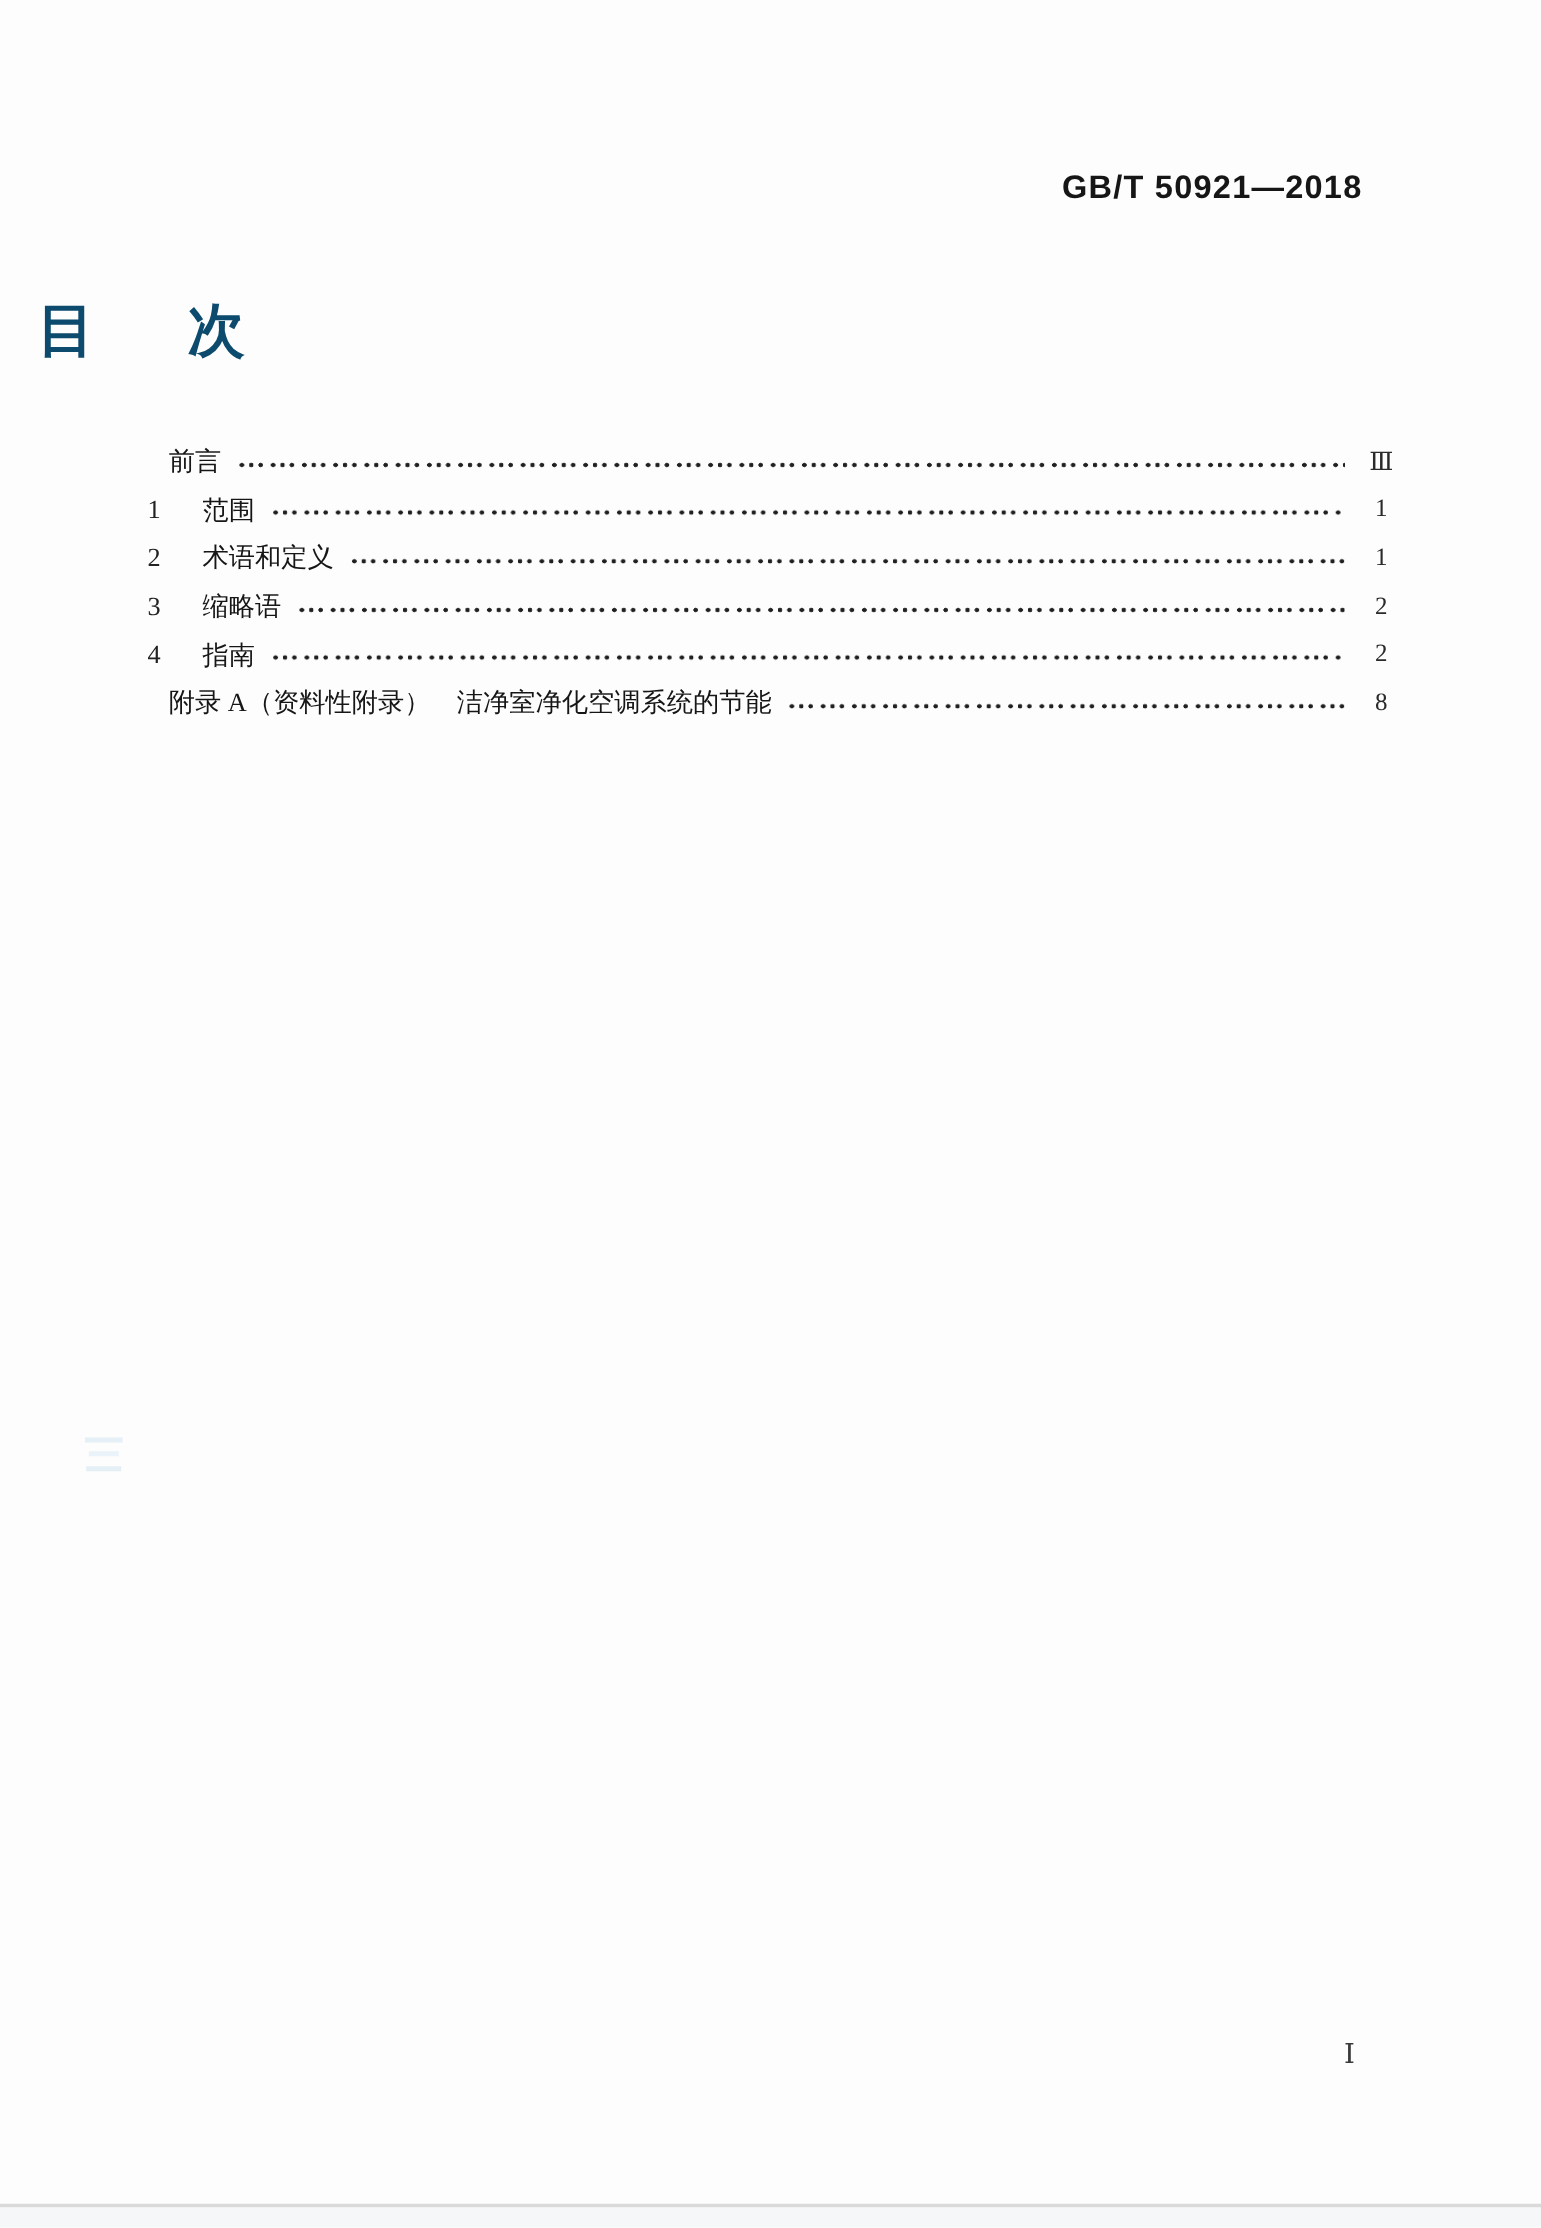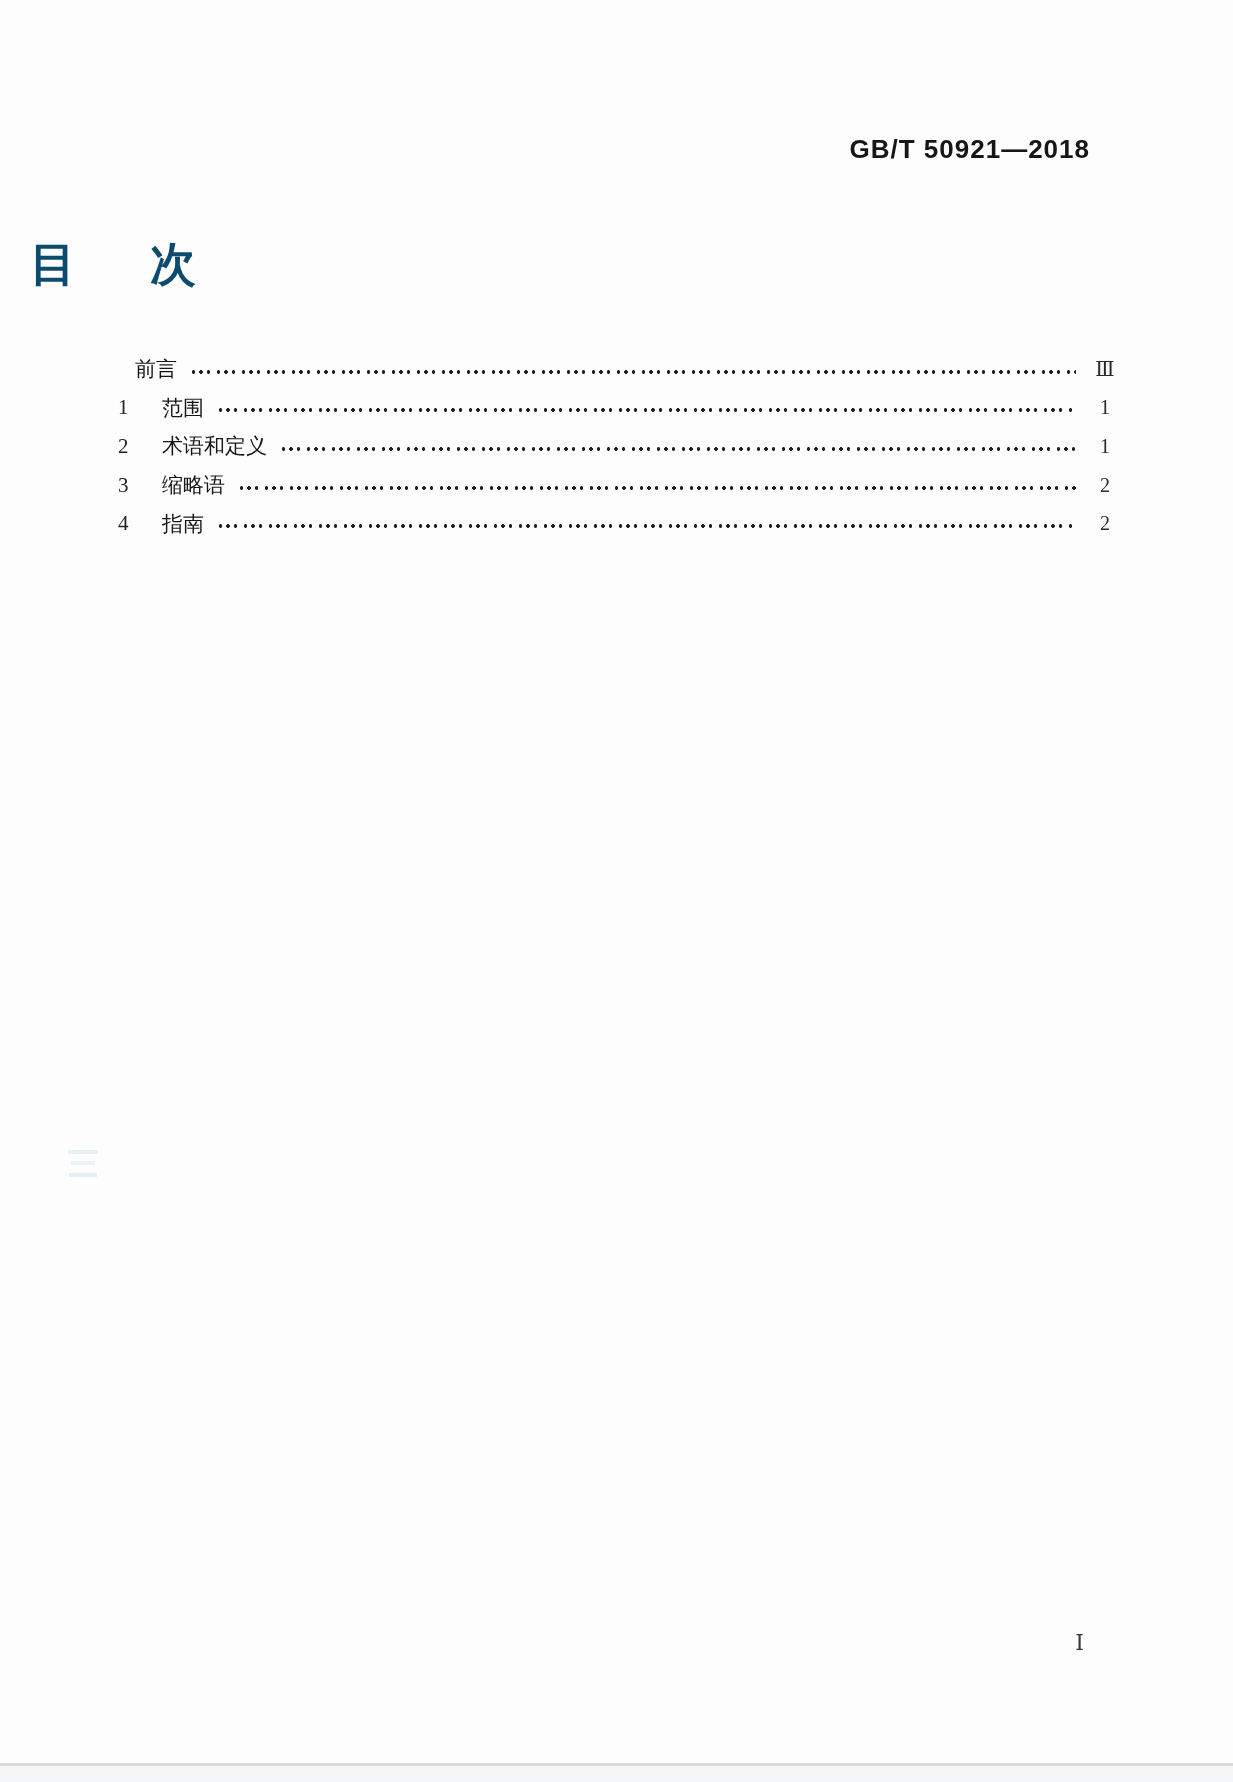--- a/index.html
+++ b/index.html
@@ -162,20 +162,25 @@
     <span class="toc-page">2</span>
   </div>
 
   <div class="toc-row">
     <span class="toc-num">4</span>
     <span class="toc-label">指南</span>
     <span class="dots"></span>
     <span class="toc-page">2</span>
   </div>
 
+  <div class="toc-row no-num">
+    <span class="toc-label">附录 A（资料性附录）　洁净室净化空调系统的节能</span>
+    <span class="dots"></span>
+    <span class="toc-page">8</span>
+  </div>
 
 </div>
 
 <div class="watermark-smudge"></div>
 
 <div class="footer-page-number">Ⅰ</div>
 
 <div class="bottom-edge-line"></div>
 <div class="bottom-edge-area"></div>
 

